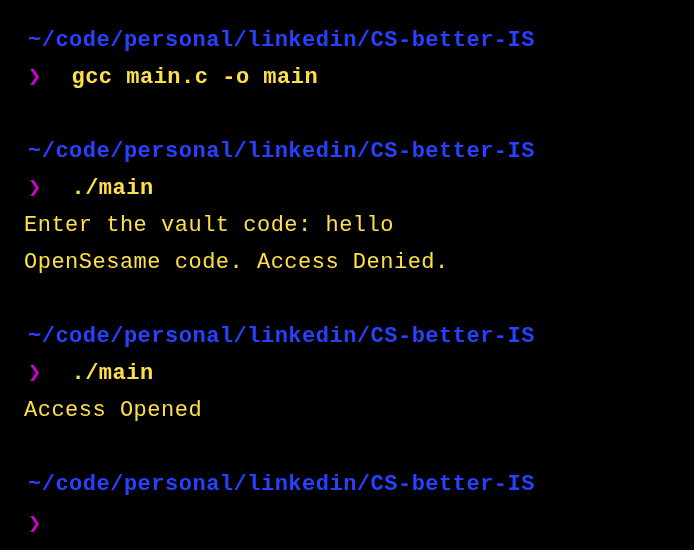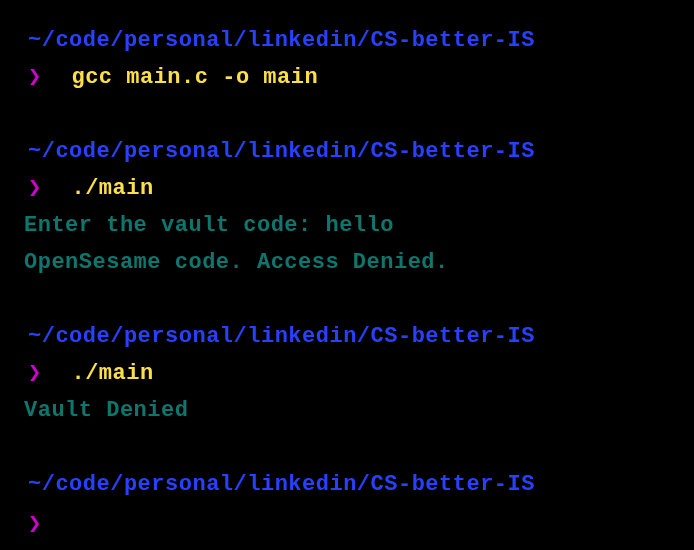--- a/index.html
+++ b/index.html
@@ -25,22 +25,22 @@
     }
     .prompt-symbol {
       color: #d000d0;
       font-weight: bold;
     }
     .command {
       color: #fde047;
       font-weight: 600;
     }
     .output {
-      color: #0f766e;
-      font-weight: 700;
+      color: #fde047;
+      font-weight: 400;
     }
     .blank-line {
       height: 1.5em;
     }
     .line {
       white-space: pre;
     }
     .cursor-block {
       display: inline-block;
       width: 0.6em;
@@ -59,19 +59,19 @@
   <div class="blank-line"></div>
 
   <div class="line"><span class="path">~/code/personal/linkedin/CS-better-IS</span></div>
   <div class="line"><span class="prompt-symbol">❯</span><span> </span><span class="command">./main</span></div>
   <div class="line output">Enter the vault code: hello</div>
   <div class="line output">OpenSesame code. Access Denied.</div>
   <div class="blank-line"></div>
 
   <div class="line"><span class="path">~/code/personal/linkedin/CS-better-IS</span></div>
   <div class="line"><span class="prompt-symbol">❯</span><span> </span><span class="command">./main</span></div>
-  <div class="line output">Vault Denied</div>
+  <div class="line output">Access Opened</div>
   <div class="blank-line"></div>
 
   <div class="line"><span class="path">~/code/personal/linkedin/CS-better-IS</span></div>
   <div class="line"><span class="prompt-symbol">❯</span><span class="cursor-block"></span></div>
 
 </div>
 
 </body></html>

